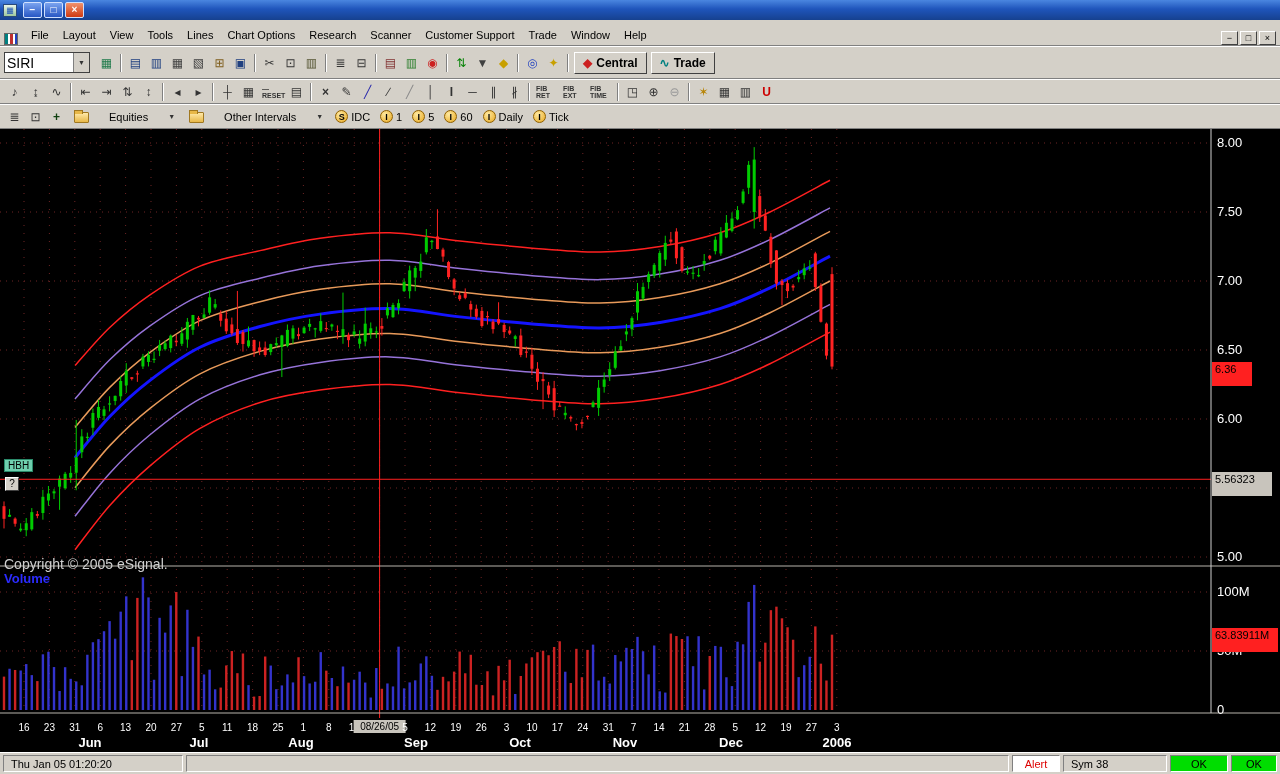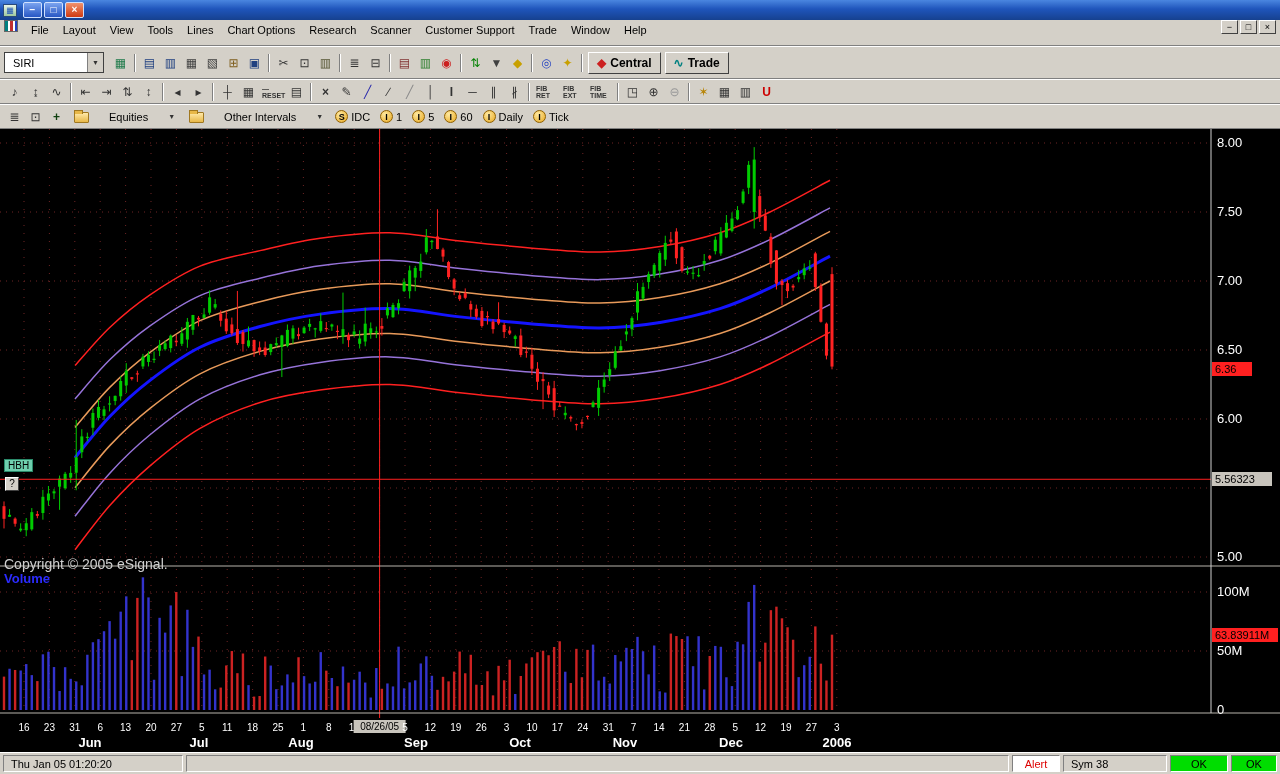--- a/index.html
+++ b/index.html
@@ -12,21 +12,21 @@
     display:flex;align-items:center;padding:0 3px;color:#fff}
   .app-icon{width:14px;height:13px;background:linear-gradient(#e8f4e8,#9ec89e);border:1px solid #2a4a7a;
     margin-right:4px;display:inline-flex;align-items:center;justify-content:center;font-size:8px;color:#1b52b6}
   .title-text{font-weight:bold;font-size:12px;text-shadow:1px 1px 1px #10306e;flex:1;white-space:nowrap;overflow:hidden}
   .cap-btn{width:19px;height:16px;margin-left:2px;border:1px solid #cfe0ff;border-radius:2px;
     background:linear-gradient(#7ba4ef,#2757c4);color:#fff;font-size:10px;line-height:14px;text-align:center;font-weight:bold;cursor:default}
   .cap-btn.close{background:linear-gradient(#f0926c,#cf3a12)}
 
   
   .menubar{position:absolute;top:20px;left:0;width:1280px;height:26px;background:#D4D0C8;
-    border-bottom:1px solid #808080;display:flex;align-items:flex-start;padding:0 4px}
+    border-bottom:1px solid #808080;display:flex;align-items:flex-end;padding:0 4px}
   .chart-mini-icon{width:14px;height:12px;border:1px solid #666;margin-right:6px;
     background:repeating-linear-gradient(90deg,#008080 0 3px,#fff 3px 5px,#c03030 5px 8px,#fff 8px 10px,#2040c0 10px 13px)}
   .menu-item{padding:4px 7px;cursor:default}
   .menu-spacer{flex:1}
   .mdi-btn{width:17px;height:14px;border:1px solid;border-color:#fff #404040 #404040 #fff;background:#D4D0C8;
     font-size:9px;line-height:12px;text-align:center;margin-left:2px;color:#000}
 
   
   .toolbar{position:absolute;left:0;width:1280px;background:#D4D0C8;display:flex;align-items:center;
     border-top:1px solid #fff;border-bottom:1px solid #808080;padding:0 4px}
@@ -36,21 +36,21 @@
   .tbrow{display:flex;align-items:center;flex-wrap:nowrap}
   .icon-btn{width:21px;height:20px;display:inline-flex;align-items:center;justify-content:center;
     font-size:12px;border:1px solid transparent;cursor:default}
   .glyph{display:inline-block;line-height:1}
   .tsep{display:inline-block;width:2px;height:18px;border-left:1px solid #808080;border-right:1px solid #fff;margin:0 3px}
   .txt-btn{display:inline-flex;align-items:center;gap:4px;height:22px;padding:0 8px;font-weight:bold;font-size:12px;
     border:1px solid;border-color:#fff #404040 #404040 #fff;background:#D4D0C8;margin:0 2px;cursor:default}
   .fib-btn{display:inline-flex;flex-direction:column;justify-content:center;width:27px;height:20px;
     font-size:7px;font-weight:bold;line-height:7px;color:#333;padding-left:2px;border:1px solid transparent}
   .combo{display:inline-flex;border:1px solid #404040;background:#fff;height:21px;margin-right:6px}
-  .combo input{border:0;outline:0;width:82px;font-size:11px;padding:2px 8px;font-family:"Liberation Sans",sans-serif}
+  .combo input{border:0;outline:0;width:68px;font-size:14px;padding:2px 2px;font-family:"Liberation Sans",sans-serif}
   .combo .dd{width:16px;background:#D4D0C8;border-left:1px solid #808080;display:inline-flex;
     align-items:center;justify-content:center;font-size:7px;color:#333}
   .chip{display:inline-flex;align-items:center;gap:3px;margin:0 5px;font-size:11px;cursor:default}
   .circ{width:13px;height:13px;border-radius:50%;background:radial-gradient(circle at 35% 30%,#ffe9a0,#e8a820);
     border:1px solid #906000;font-size:9px;font-weight:bold;display:inline-flex;align-items:center;justify-content:center;color:#000}
   .folder-btn{display:inline-flex;align-items:center;gap:20px;margin:0 7px;font-size:11px;cursor:default}
   .folder-icon{width:15px;height:11px;background:linear-gradient(#ffe9a8,#e8b848);border:1px solid #a07820;
     border-radius:1px;position:relative;margin-top:2px}
   .folder-icon::before{content:'';position:absolute;top:-3px;left:-1px;width:7px;height:3px;
     background:#e8b848;border:1px solid #a07820;border-bottom:0}
@@ -61,21 +61,21 @@
   #chart-svg{position:absolute;top:0;left:0}
   #chart-svg text{font-family:"Liberation Sans",sans-serif}
   .quote-line{position:absolute;top:20px;left:6px;display:flex;align-items:center;gap:10px;color:#fff;font-size:11px;white-space:nowrap}
   .net-badge{background:#f00;color:#fff;padding:0 3px;font-weight:bold}
   .study-params{margin-left:-8px}
   .hbh{position:absolute;top:330px;left:4px;background:#6fcfae;color:#000;font-size:10px;padding:0 3px;border:1px solid #2a8a6a}
   .help-btn{position:absolute;top:348px;left:5px;width:14px;height:14px;background:#D4D0C8;
     border:1px solid;border-color:#fff #404040 #404040 #fff;color:#000;font-size:10px;text-align:center;line-height:12px;cursor:default}
   .vol-label{position:absolute;top:442px;left:4px;color:#2b2bff;font-weight:bold;font-size:13px}
   .copyright{position:absolute;top:427px;left:4px;color:#cfcfcf;font-size:14px}
-  .axis-badge{position:absolute;left:1212px;height:14px;font-size:11px;line-height:14px;padding-left:3px;color:#000}
+  .axis-badge{position:absolute;left:1212px;height:24px;font-size:11px;line-height:14px;padding-left:3px;color:#000}
   .axis-badge.last{top:233px;width:40px;background:#ff2020}
   .axis-badge.hline{top:343px;width:60px;background:#c8c4bc}
   .axis-badge.vol{top:499px;width:66px;background:#ff2020}
 
   
   .statusbar{position:absolute;top:752px;left:0;width:1280px;height:22px;background:#D4D0C8;
     display:flex;align-items:center;padding:0 3px;gap:3px;border-top:1px solid #fff}
   .sbar-panel{border:1px solid;border-color:#808080 #fff #fff #808080;height:17px;display:flex;
     align-items:center;padding:0 7px;font-size:11px;white-space:nowrap}
   .sbar-time{min-width:180px}

